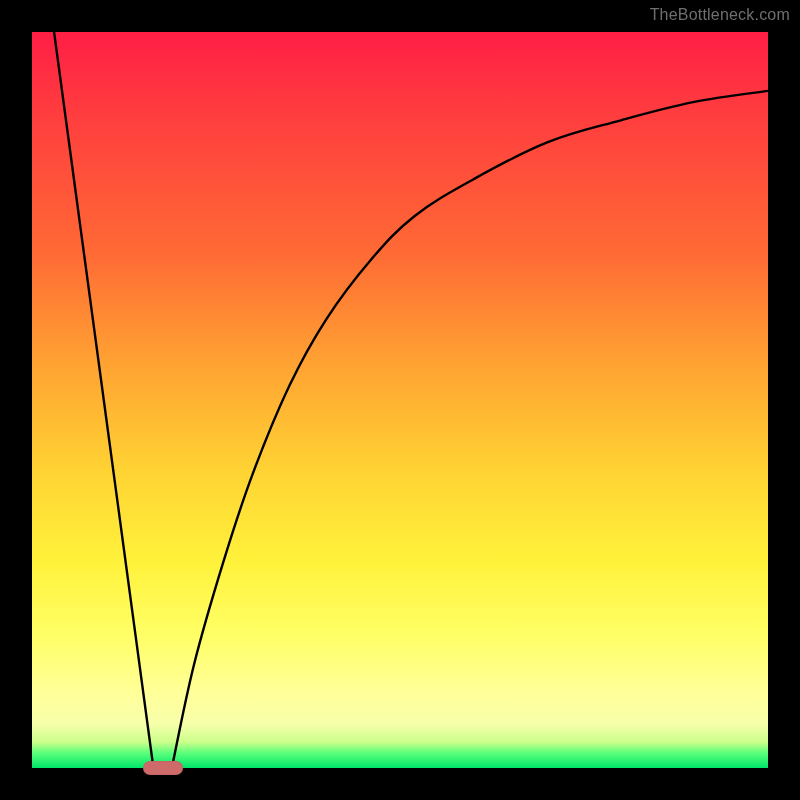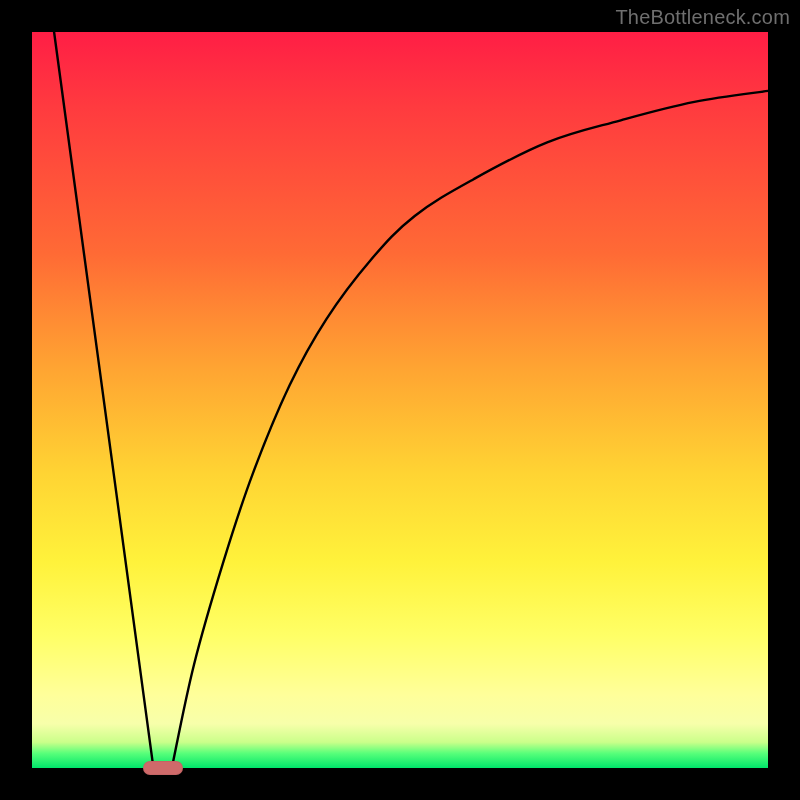--- a/index.html
+++ b/index.html
@@ -40,21 +40,21 @@
       #caff8a 96.5%,
       #58ff7a 98%,
       #00e56a 100%
     );
   }
   .watermark {
     position: absolute;
     top: 6px;
     right: 10px;
     color: #6f6f6f;
-    font-size: 20px;
+    font-size: 16px;
     letter-spacing: 0.2px;
     user-select: none;
   }
   svg.curve {
     position: absolute;
     left: 0;
     top: 0;
     width: 736px;
     height: 736px;
     overflow: visible;

